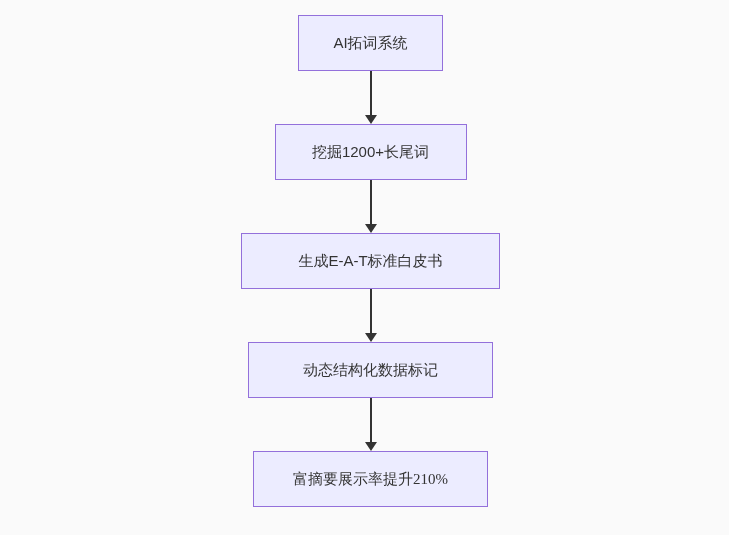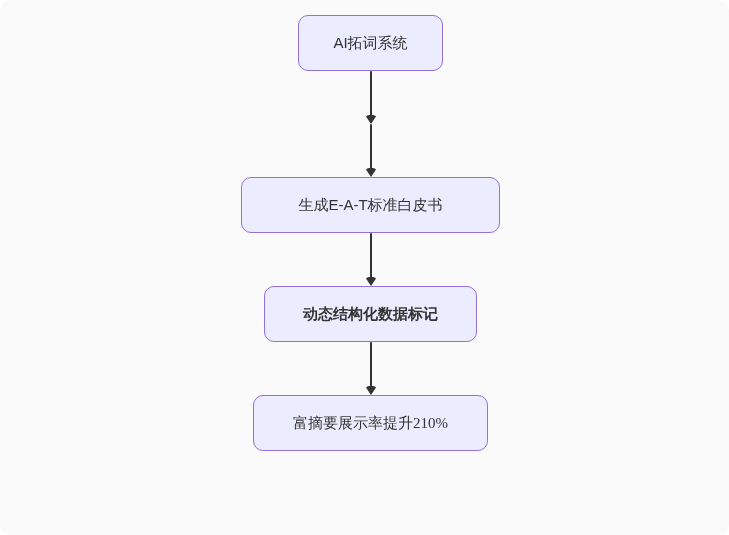--- a/index.html
+++ b/index.html
@@ -1,15 +1,15 @@
 <!DOCTYPE html>
 <html><head>
 <meta charset="utf-8">
 <style>
-  * { margin: 0; padding: 0; box-sizing: border-box; border-radius: 10px; }
+  * { margin: 0; padding: 0; box-sizing: border-box; }
 
   html, body {
     width: 729px;
     height: 535px;
     overflow: hidden;
     font-family: "Liberation Sans", "DejaVu Sans", sans-serif;
   }
 
   .canvas {
     position: relative;
@@ -38,21 +38,21 @@
     justify-content: center;
     color: #333333;
     font-size: 15px;
     text-align: center;
     white-space: nowrap;
   }
 
   .node-0 { width: 145px; }
   .node-1 { width: 192px; }
   .node-2 { width: 259px; }
-  .node-3 { width: 213px; font-weight: bold; }
+  .node-3 { width: 245px; }
   .node-4 { width: 235px; font-family: Liberation Serif, serif; }
 
   .arrow {
     height: 53px;
     display: flex;
     flex-direction: column;
     align-items: center;
   }
 
   .arrow .shaft {
@@ -78,20 +78,23 @@
 
     <div class="node node-0">
       <span>AI拓词系统</span>
     </div>
 
     <div class="arrow">
       <div class="shaft"></div>
       <div class="head"></div>
     </div>
 
+    <div class="node node-1">
+      <span>挖掘1200+长尾词</span>
+    </div>
 
     <div class="arrow">
       <div class="shaft"></div>
       <div class="head"></div>
     </div>
 
     <div class="node node-2">
       <span>生成E-A-T标准白皮书</span>
     </div>
 

